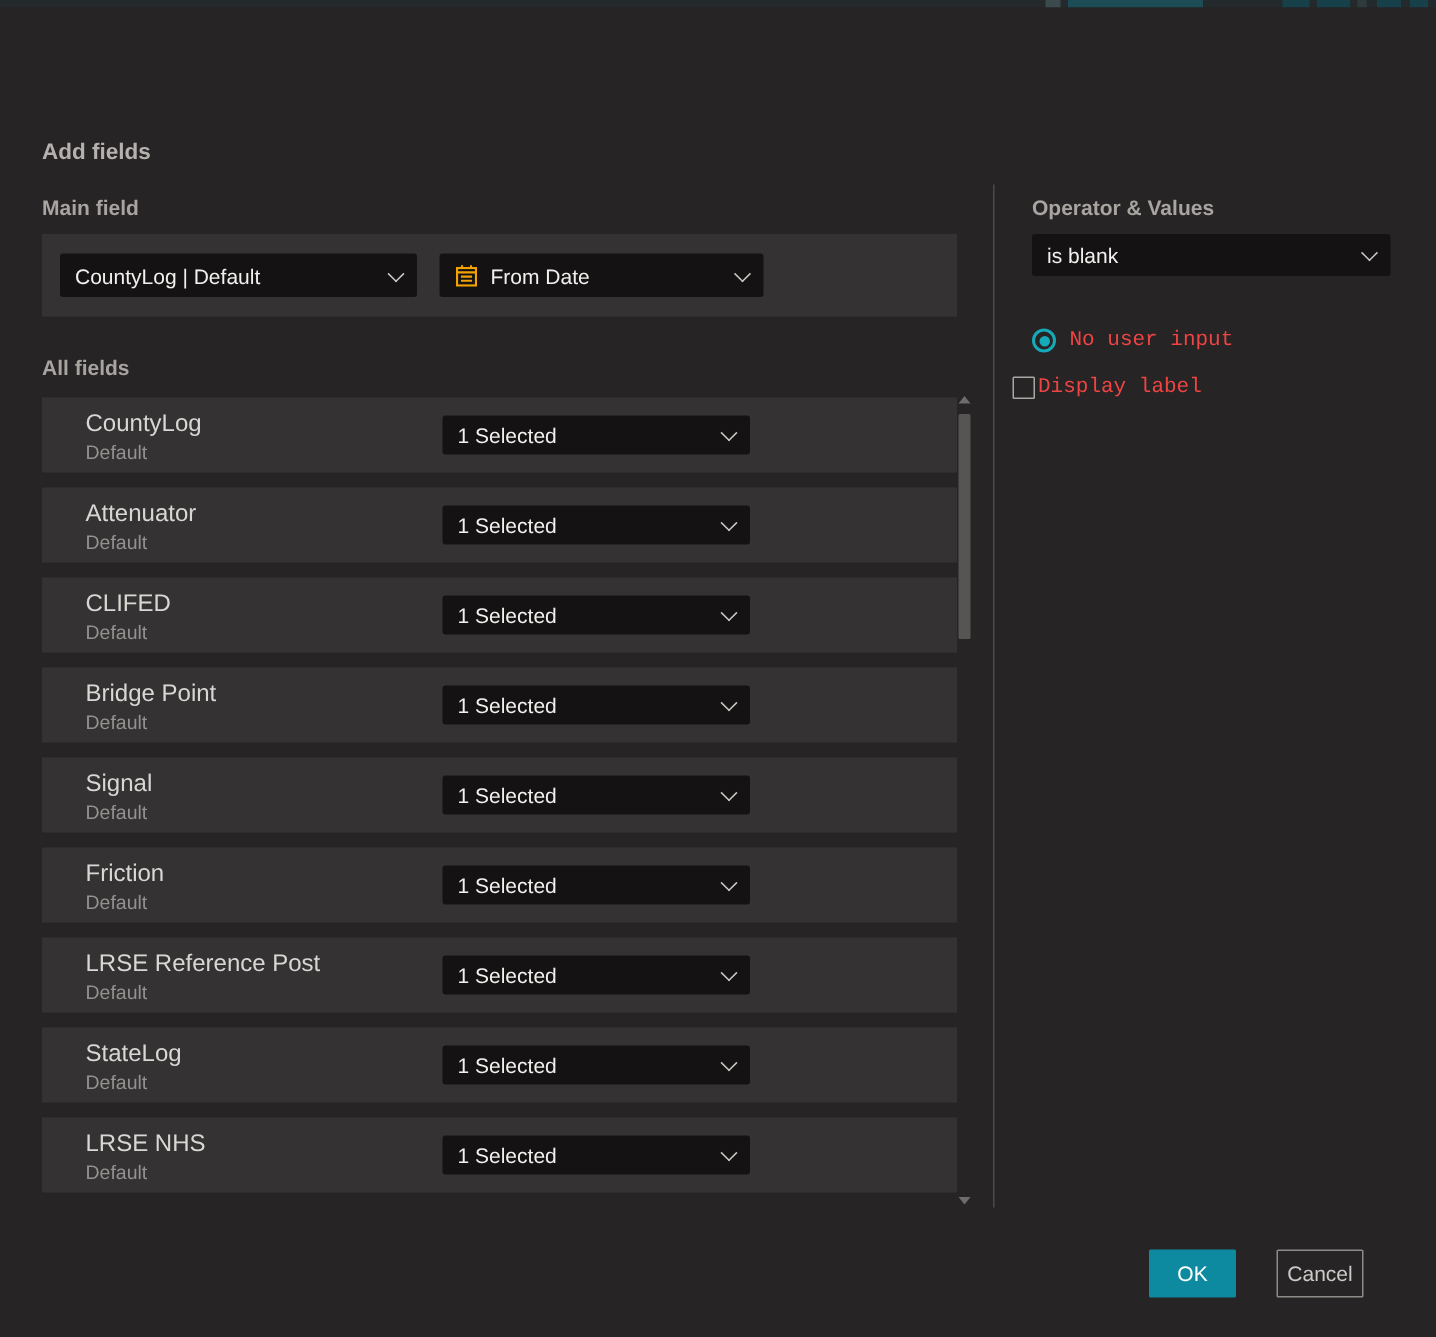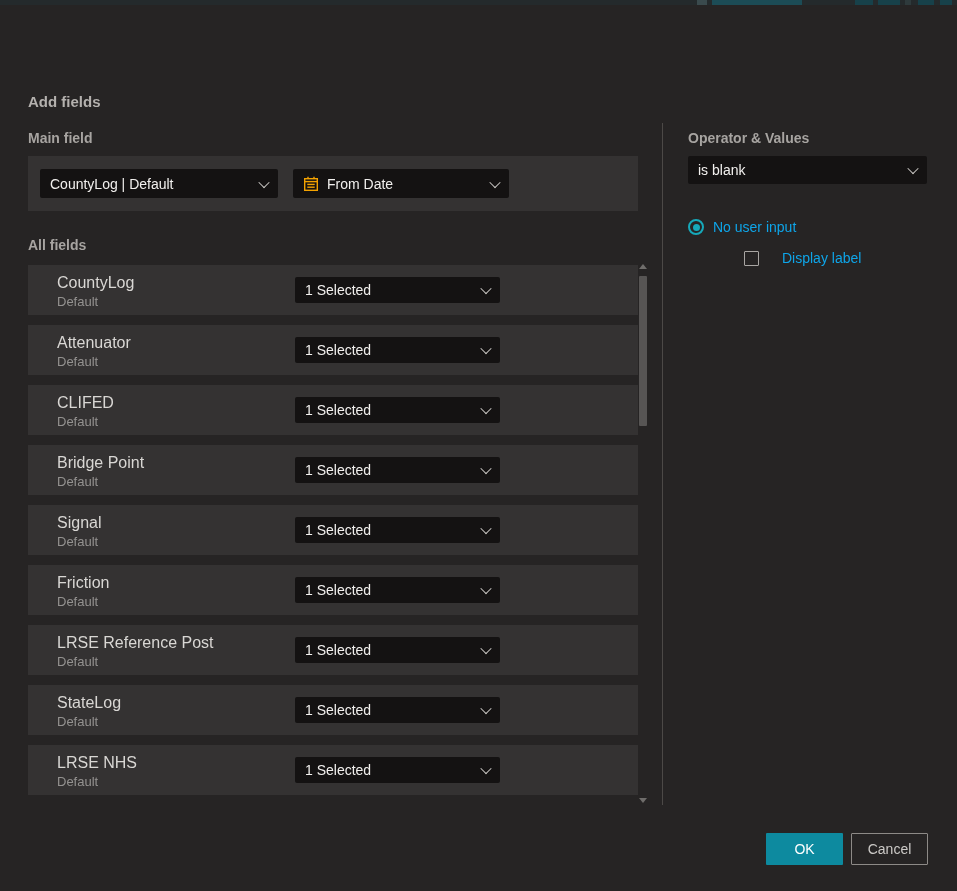--- a/index.html
+++ b/index.html
@@ -67,26 +67,26 @@
 
   
   .dd-operator{position:absolute;left:688px;top:151px;width:239px;height:28px;}
   .radio-row{position:absolute;left:688px;top:214px;display:flex;align-items:center;gap:9px;cursor:pointer;}
   .radio-outer{
     width:12px;height:12px;border-radius:50%;
     border:2.5px solid #16a9ba;background:#262424;
     display:flex;align-items:center;justify-content:center;flex:0 0 auto;
   }
   .radio-dot{width:7px;height:7px;border-radius:50%;background:#16a9ba;}
-  .radio-label,.check-label{color:#0ea5e9;font-size:14px;}
-  .check-row{position:absolute;left:744px;top:245px;display:flex;align-items:center;gap:23px;cursor:pointer;}
+  .radio-label,.check-label{color:#ef4444;font-size:14px;font-family:Liberation Mono, monospace;}
+  .check-row{position:absolute;left:675px;top:245px;display:flex;align-items:center;gap:2px;cursor:pointer;}
   .checkbox{width:13px;height:13px;border:1.5px solid #a9a6a3;border-radius:1px;background:transparent;flex:0 0 auto;}
 
   
-  .btn{position:absolute;top:828px;width:77px;height:32px;display:flex;align-items:center;justify-content:center;
+  .btn{position:absolute;top:828px;width:58px;height:32px;display:flex;align-items:center;justify-content:center;
        font-size:14px;box-sizing:border-box;cursor:pointer;border-radius:1px;}
   .btn-ok{left:766px;background:#0d8a9f;color:#ffffff;}
   .btn-cancel{left:851px;background:transparent;border:1px solid #8d8a87;color:#cccac7;}
 </style>
 </head>
 <body>
 
 <div class="top-strip">
   <div class="frag" style="left:697px;width:10px;background:#3a4a4d;"></div>
   <div class="frag" style="left:712px;width:90px;background:#1c4c56;"></div>

